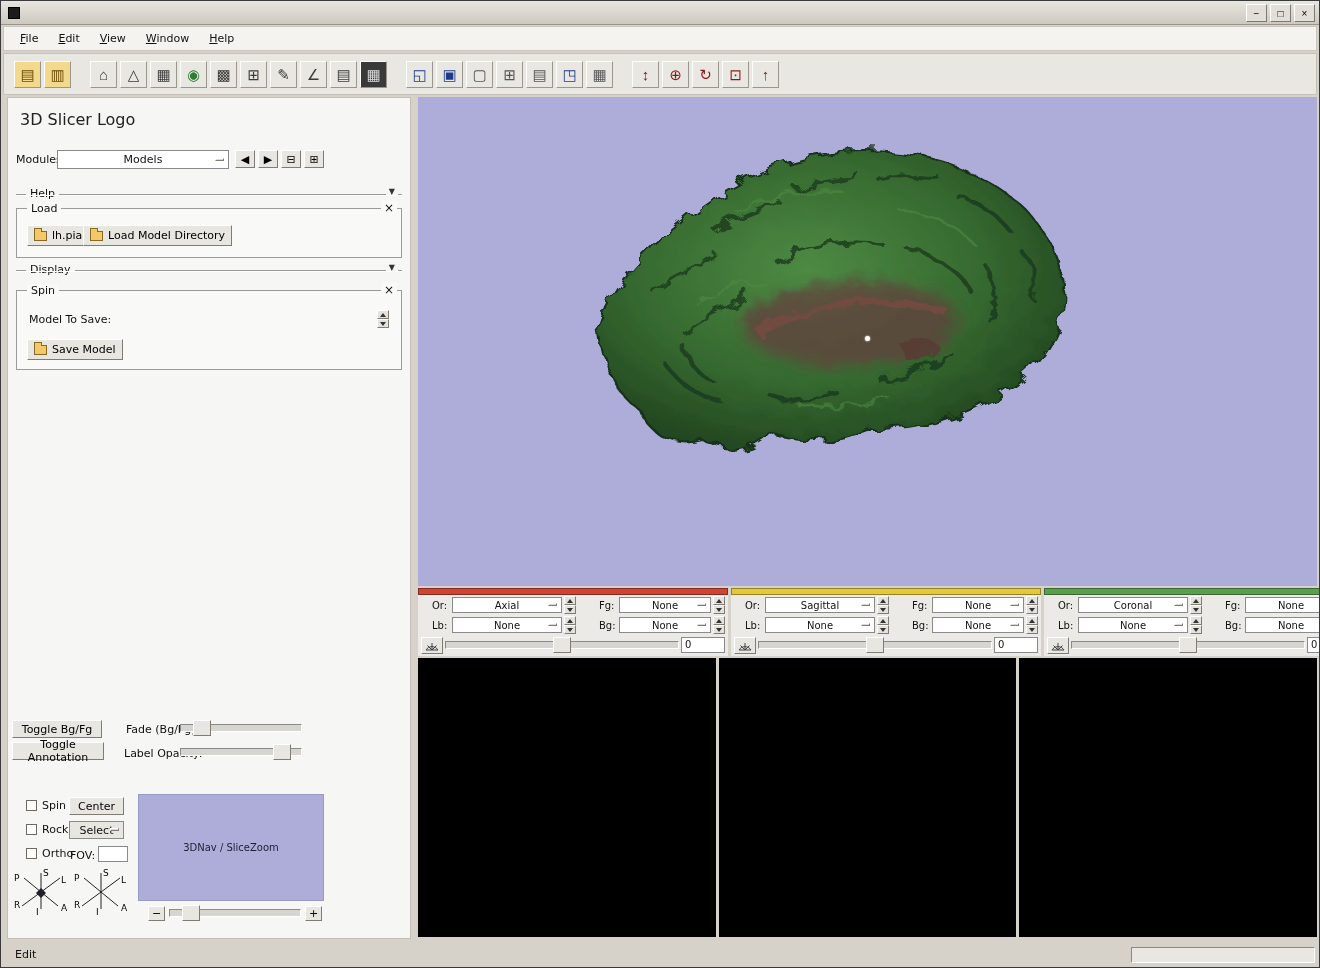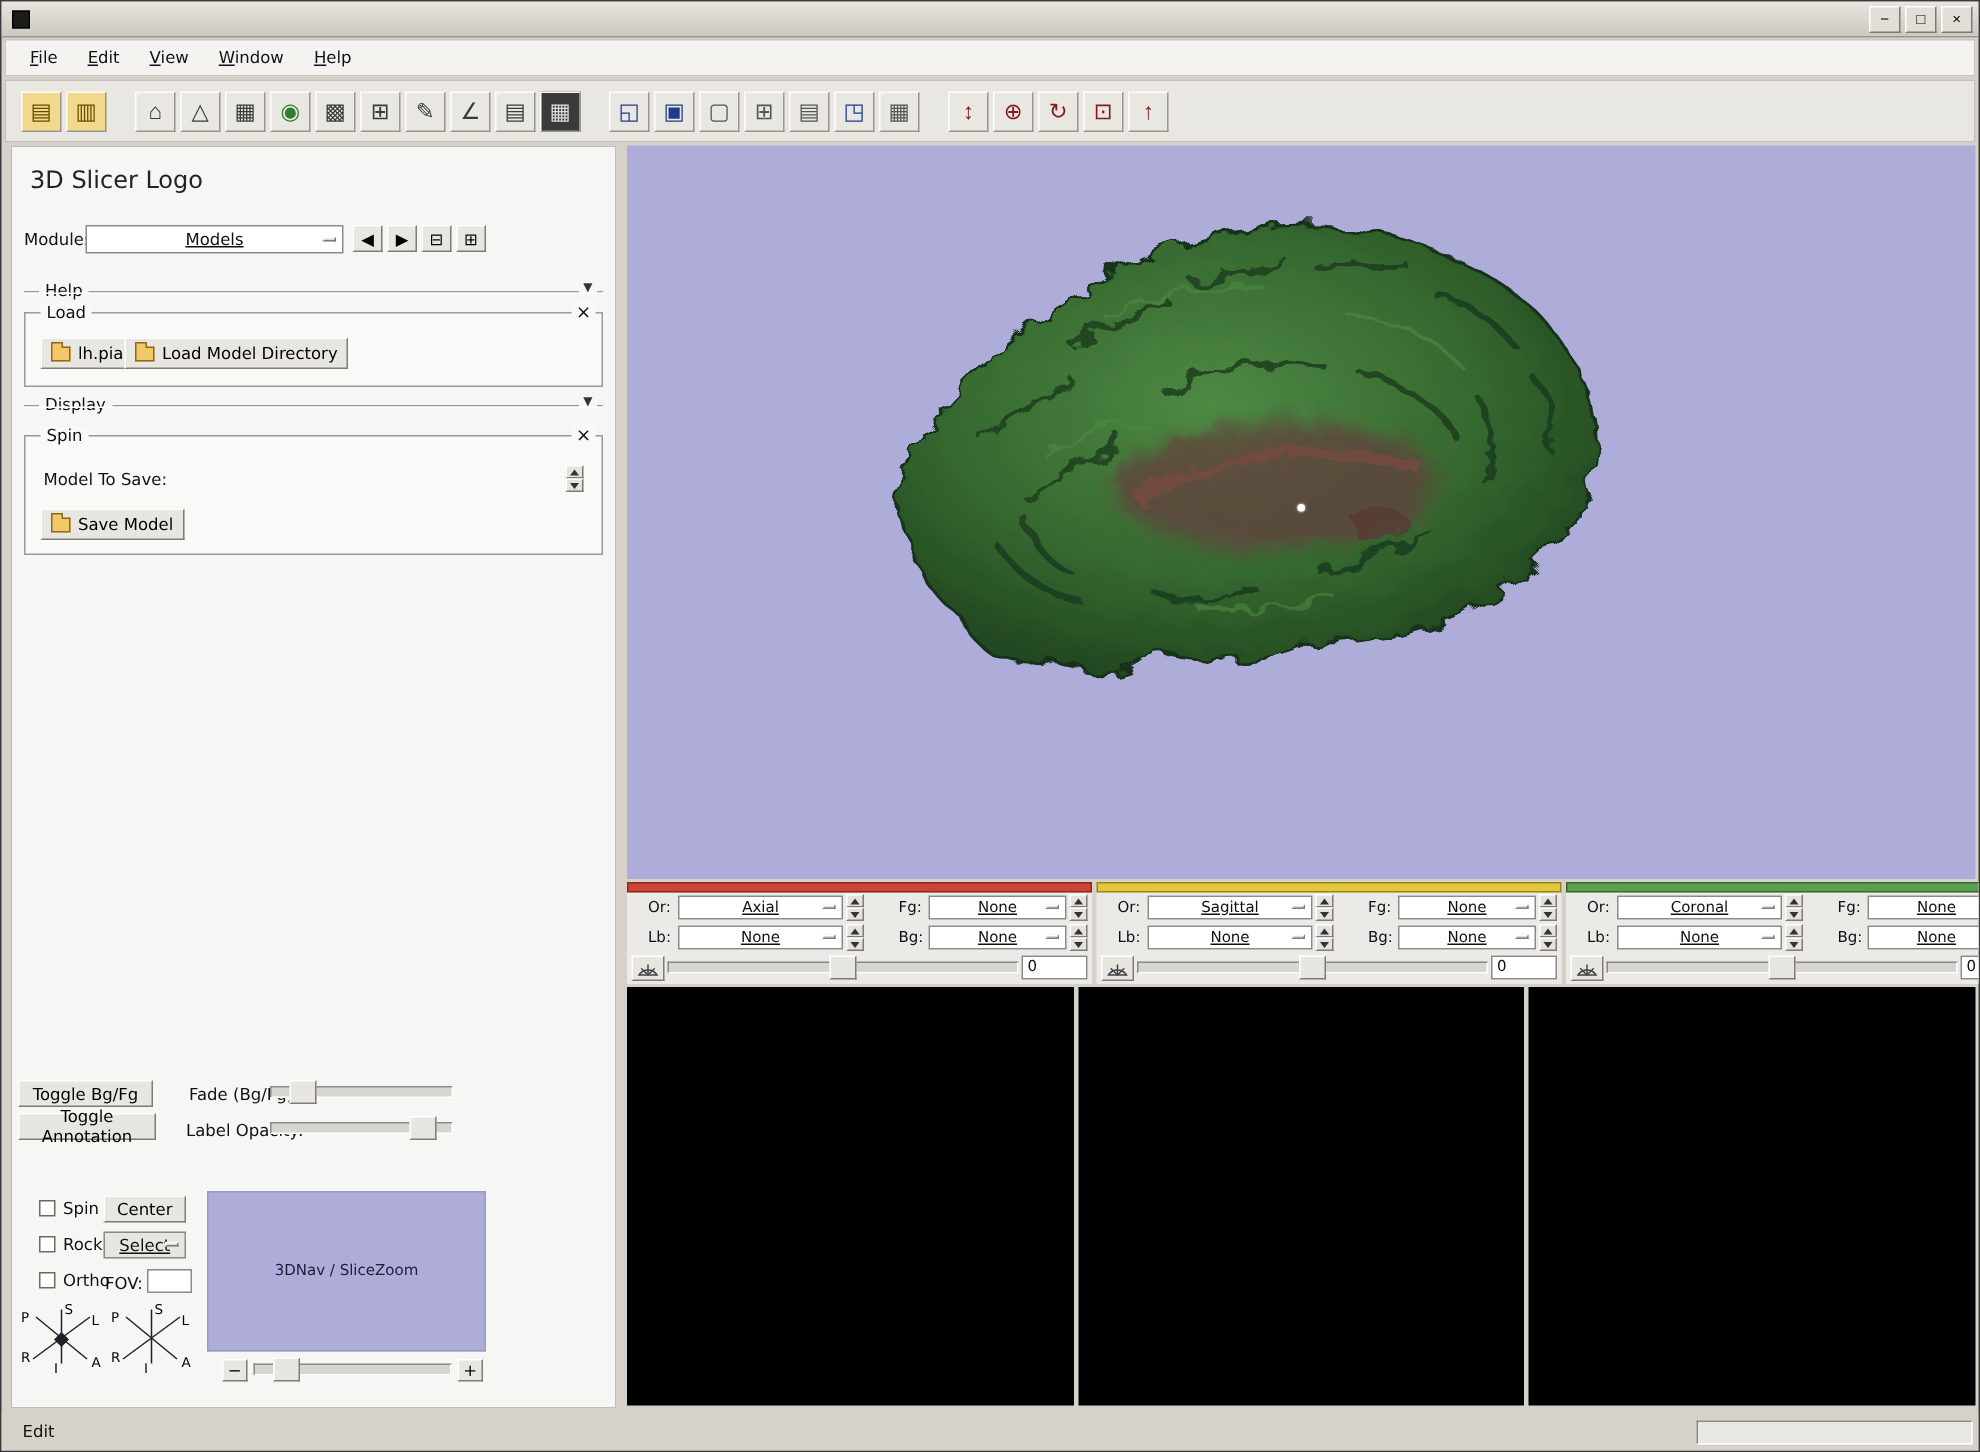--- a/index.html
+++ b/index.html
@@ -44,21 +44,21 @@
   .logo-text { position:absolute; left:12px; top:12px; font-size:16px; color:#222; }
   .modules-row { position:absolute; left:0; top:52px; width:100%; height:20px; }
   .modules-label { position:absolute; left:8px; top:3px; }
   .nav-btn { position:absolute; top:0; width:20px; height:18px; font-size:9px; }
 
   .btn { background:#e8e6e1; border:1px solid; border-color:#fff #807c74 #807c74 #fff;
          font-family:inherit; font-size:11px; display:inline-flex; align-items:center;
          justify-content:center; padding:1px 6px; cursor:default; }
 
   .combo { position:relative; background:#fff; border:1px solid #8a8a8a; display:inline-flex;
-           align-items:center; justify-content:flex-start; cursor:default;text-decoration:underline; }
+           align-items:center; justify-content:flex-start; cursor:default; }
   .combo-text { flex:1; text-align:center; white-space:nowrap; overflow:hidden; }
   .combo-dash { position:absolute; right:4px; top:50%; margin-top:-2px; width:9px; height:3px;
                 background:#dcdad5; border:1px solid; border-color:#fff #807c74 #807c74 #fff; }
 
   .section-line { position:absolute; left:8px; right:8px; height:1px; background:#9a9a9a; }
   .section-line::after { content:""; position:absolute; left:0; right:0; top:1px; height:1px; background:#fff; }
   .section-label { position:absolute; top:-7px; left:10px; background:#f6f6f5; padding:0 4px; }
   .collapse-btn { position:absolute; right:4px; top:-7px; background:#f6f6f5; padding:0 3px;
                   font-size:8px; color:#333; cursor:default; }
   .close-btn { position:absolute; right:4px; top:-8px; background:#f6f6f5; padding:0 3px;

